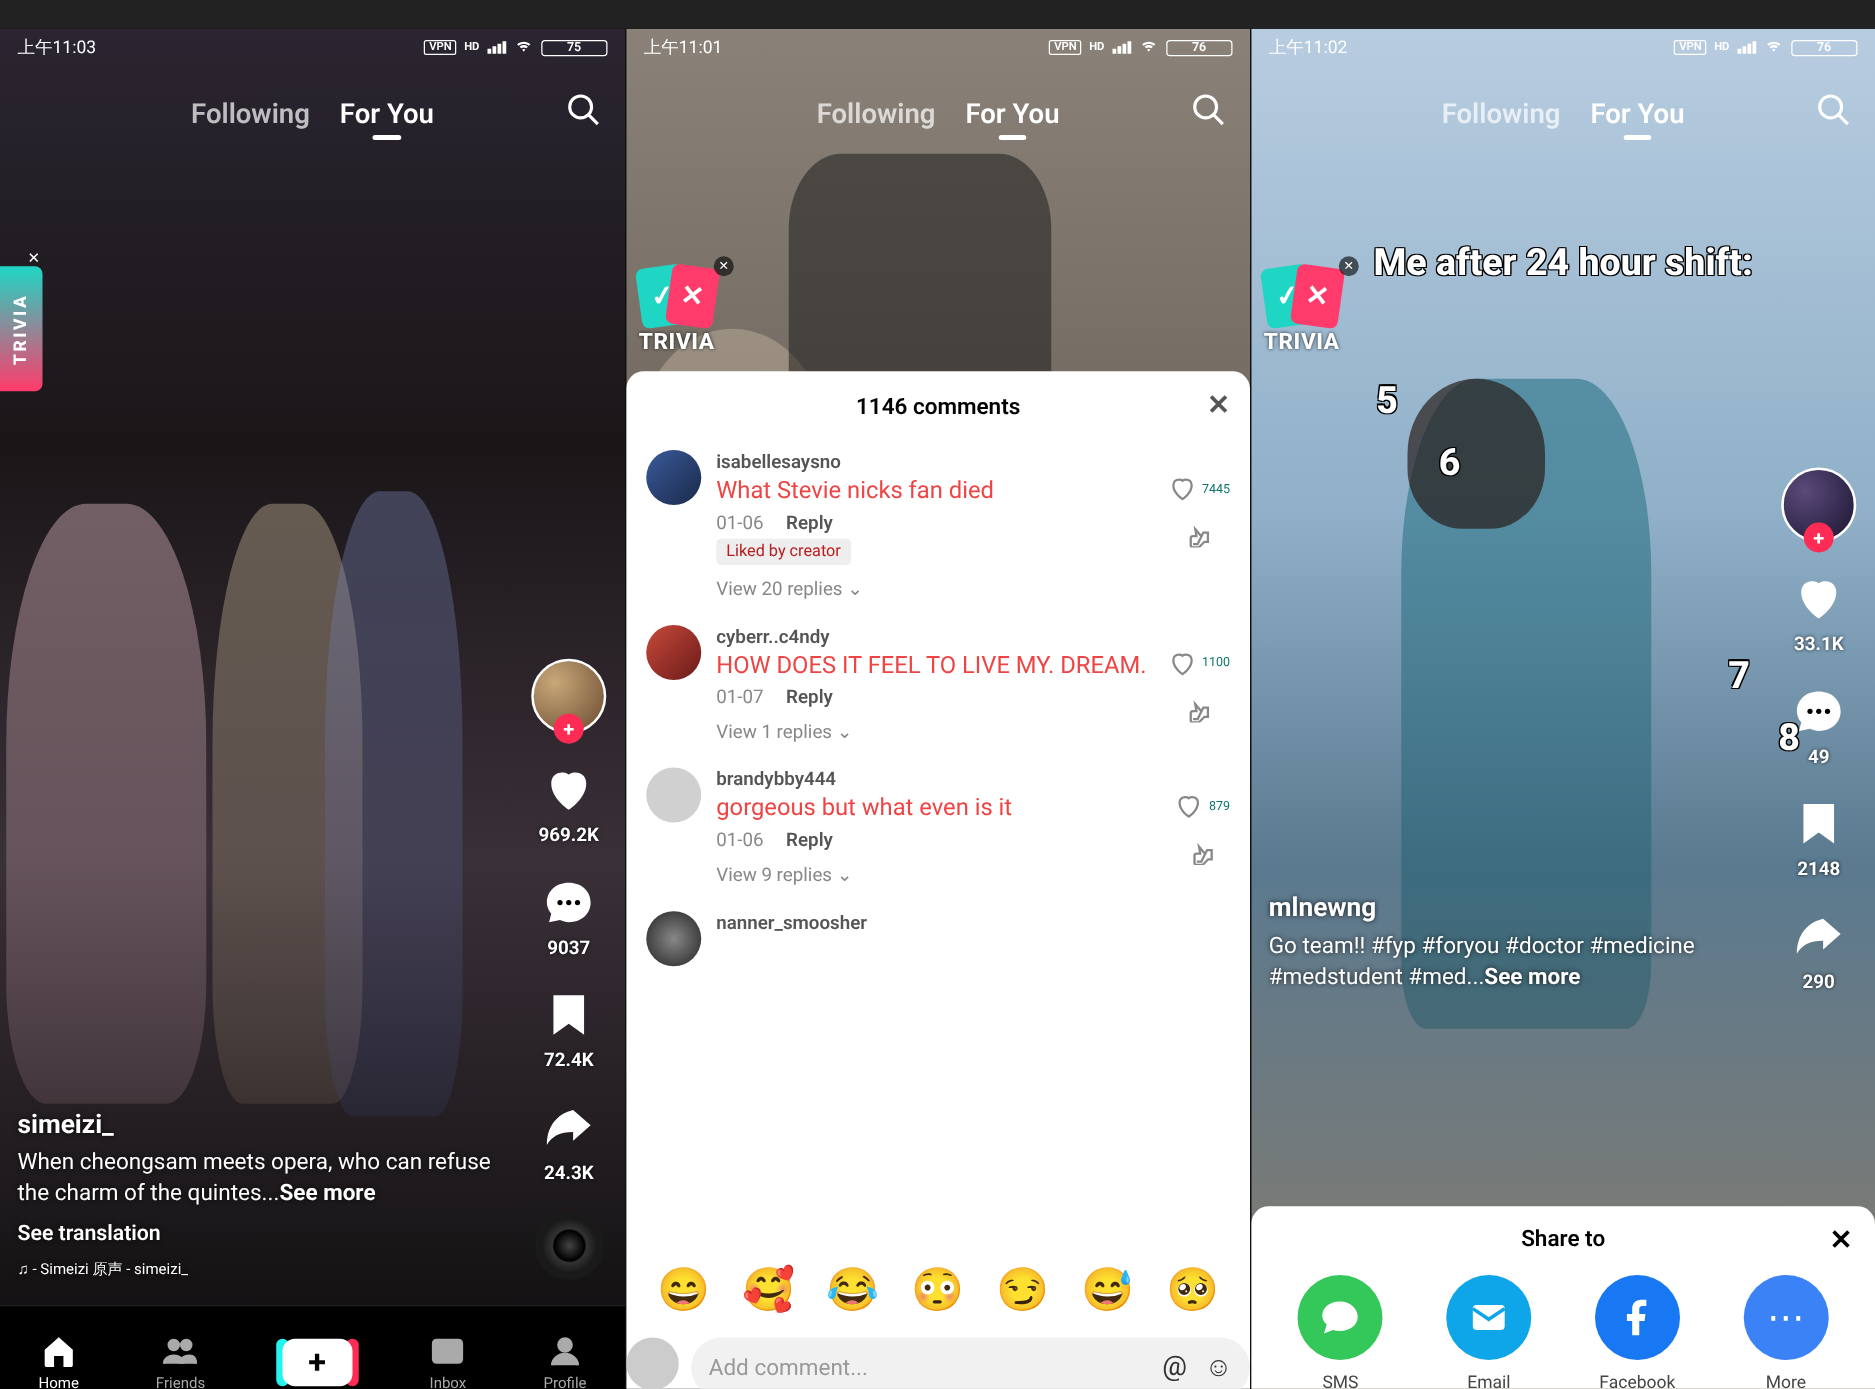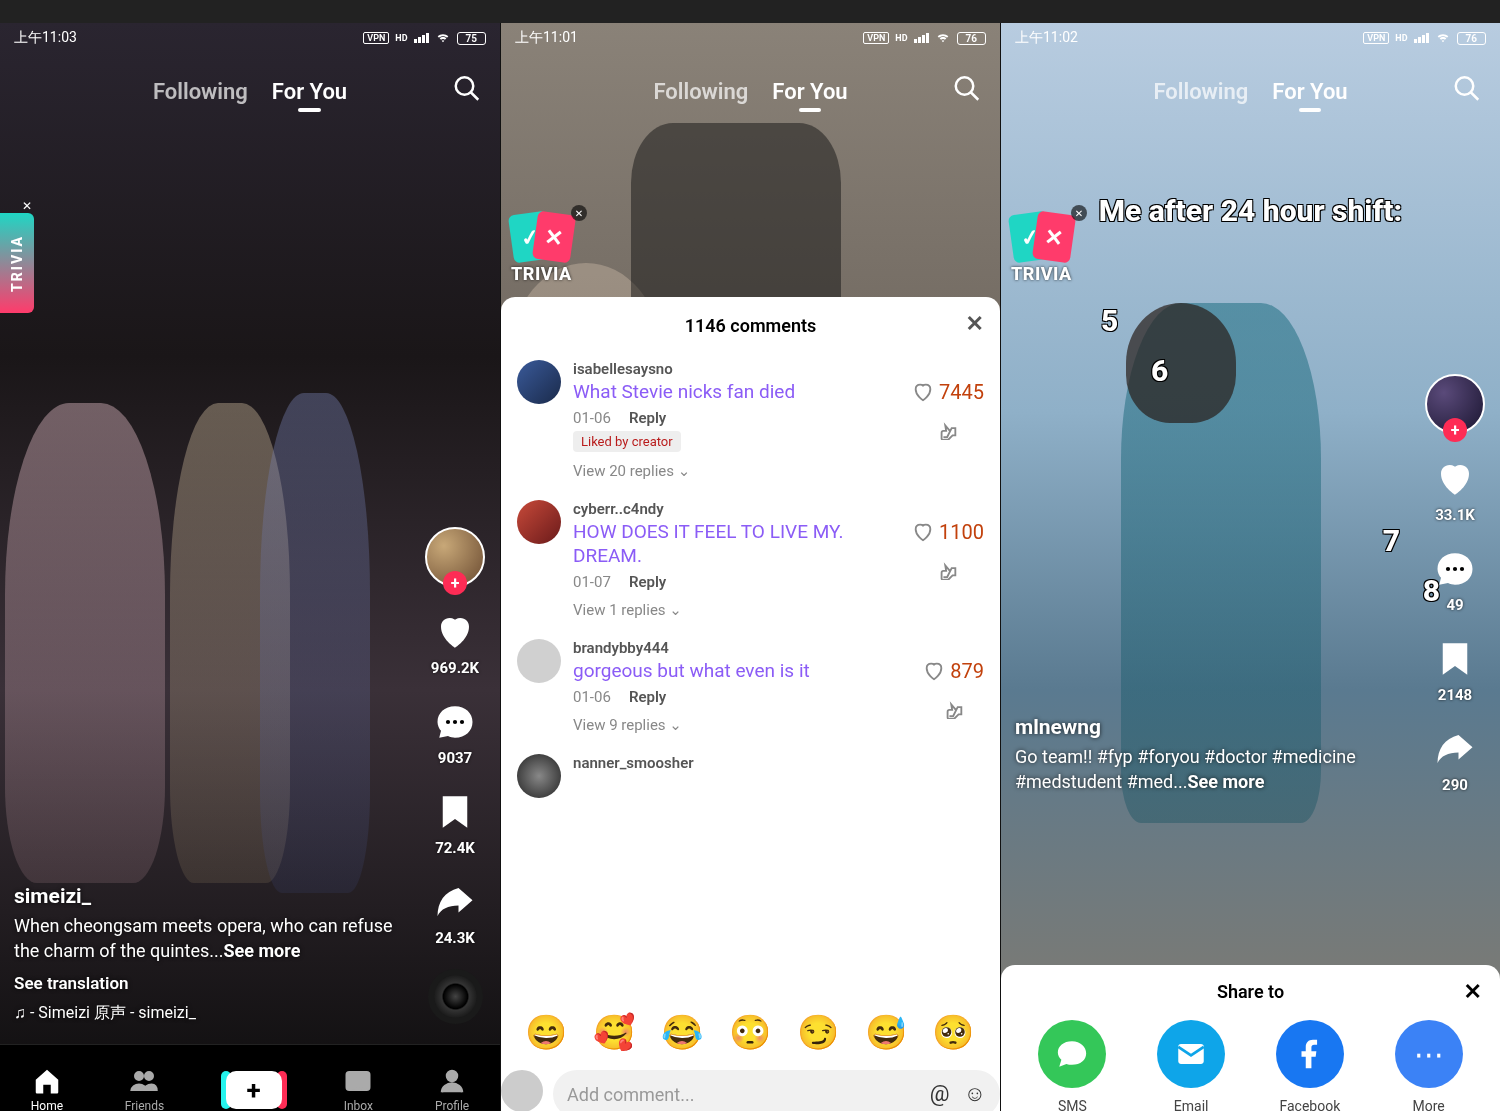--- a/index.html
+++ b/index.html
@@ -9,21 +9,21 @@
   .phone+.phone { border-left:1px solid #111; }
 
   
   .status-bar { position:absolute; top:0; left:0; right:0; height:30px; display:flex; justify-content:space-between; align-items:center; padding:0 14px; font-size:14px; z-index:50; }
   .status-right { display:flex; align-items:center; gap:6px; font-size:11px; }
   .status-right .box { border:1px solid #fff; border-radius:2px; padding:0 3px; font-size:9px; font-weight:600; }
   .status-right .sig { display:inline-flex; align-items:flex-end; gap:1px; }
   .status-right .sig span { width:3px; background:#fff; display:inline-block; }
   .status-right .sig span:nth-child(1){height:4px}.status-right .sig span:nth-child(2){height:6px}.status-right .sig span:nth-child(3){height:8px}.status-right .sig span:nth-child(4){height:10px}
   .status-right .wifi { font-size:14px; }
-  .status-right .batt { border:1px solid #fff; border-radius:3px; padding:0 8px; font-size:10px; font-weight:600; position:relative; }
+  .status-right .batt { border:1px solid #fff; border-radius:3px; padding:0 20px; font-size:10px; font-weight:600; position:relative; }
 
   
   .top-nav { position:absolute; top:38px; left:0; right:0; height:60px; display:flex; align-items:center; justify-content:center; gap:24px; font-size:22px; z-index:40; }
   .top-nav .tab { color:rgba(255,255,255,0.7); font-weight:600; }
   .top-nav .tab.active { color:#fff; position:relative; }
   .top-nav .tab.active::after { content:""; position:absolute; left:35%; right:35%; bottom:-8px; height:4px; background:#fff; border-radius:2px; }
   .search-btn { position:absolute; right:18px; top:50%; transform:translateY(-50%); }
   .search-btn svg { width:30px; height:30px; stroke:#fff; stroke-width:2; fill:none; }
 
   
@@ -55,46 +55,46 @@
   .rail .icon svg { width:42px; height:42px; fill:#fff; }
   .rail .count { font-size:15px; font-weight:700; text-shadow:0 0 3px rgba(0,0,0,0.8); }
   .rail .disc { width:55px; height:55px; border-radius:50%; background:radial-gradient(circle,#444 0%,#000 40%,#333 45%,#000 100%); border:6px solid #1a1a1a; }
 
   
   .caption { position:absolute; left:14px; right:90px; bottom:110px; z-index:30; text-shadow:0 0 4px rgba(0,0,0,0.8); }
   .caption .user { font-size:21px; font-weight:700; margin-bottom:6px; }
   .caption .text { font-size:18px; line-height:1.35; }
   .caption .more { font-weight:700; }
   .caption .trans { margin-top:10px; font-size:17px; font-weight:600; }
-  .caption .music { margin-top:10px; font-size:16px; display:flex; align-items:center; gap:6px; }
+  .caption .music { margin-top:10px; font-size:12px; display:flex; align-items:center; gap:6px; }
 
   
   .bottom-nav { position:absolute; bottom:0; left:0; right:0; height:90px; background:#000; display:flex; align-items:center; justify-content:space-around; z-index:40; border-top:1px solid #222; }
   .bottom-nav .bn-item { display:flex; flex-direction:column; align-items:center; gap:3px; font-size:12px; color:#aaa; }
   .bottom-nav .bn-item.active { color:#fff; }
   .bottom-nav .bn-item svg { width:30px; height:30px; fill:currentColor; }
   .bottom-nav .create { width:56px; height:38px; background:#fff; border-radius:10px; display:flex; align-items:center; justify-content:center; color:#000; font-size:26px; font-weight:bold; position:relative; }
   .bottom-nav .create::before,.bottom-nav .create::after { content:""; position:absolute; top:0; bottom:0; width:10px; border-radius:10px; z-index:-1; }
   .bottom-nav .create::before { left:-5px; background:#25f4ee; }
   .bottom-nav .create::after { right:-5px; background:#fe2c55; }
 
   
   .comments-sheet { position:absolute; left:0; right:0; bottom:0; height:837px; background:#fff; color:#000; border-radius:14px 14px 0 0; z-index:45; display:flex; flex-direction:column; }
   .comments-sheet .ch { position:relative; text-align:center; padding:18px 0 14px; font-size:18px; font-weight:600; }
   .comments-sheet .ch .close { position:absolute; right:16px; top:14px; font-size:22px; color:#555; }
   .clist { flex:1; overflow:hidden; padding:0 16px; }
   .comment { display:flex; gap:12px; padding:10px 0; }
   .comment .cava { width:44px; height:44px; border-radius:50%; flex-shrink:0; }
   .comment .cbody { flex:1; }
   .comment .cuser { font-size:15px; font-weight:600; color:#555; margin-bottom:2px; }
-  .comment .ctext { font-size:19px; color:#8b5cf6; line-height:1.3; margin-bottom:4px; }
+  .comment .ctext { font-size:19px; color:#ef4444; line-height:1.3; margin-bottom:4px; }
   .comment .cmeta { font-size:15px; color:#888; display:flex; align-items:center; gap:18px; }
   .comment .liked-tag { display:inline-block; background:#eee; border-radius:4px; padding:3px 8px; font-size:13px; color:#b91c1c; margin-top:4px; }
   .comment .replies { font-size:15px; color:#888; margin-top:10px; }
-  .comment .cactions { display:flex; flex-direction:column; align-items:center; gap:14px; color:#c2410c; font-size:20px; padding-top:20px; }
+  .comment .cactions { display:flex; flex-direction:column; align-items:center; gap:14px; color:#0f766e; font-size:10px; padding-top:20px; }
   .comment .cactions .likebox { display:flex; align-items:center; gap:5px; }
   .comment .cactions svg { width:22px; height:22px; fill:none; stroke:#888; stroke-width:2; }
   .emoji-row { display:flex; justify-content:space-around; padding:10px 12px; font-size:34px; }
   .comment-bar { display:flex; align-items:flex-start; gap:10px; padding:8px 0 16px; }
   .comment-bar .me { width:42px; height:42px; border-radius:50%; background:#ccc; }
   .comment-bar .input { flex:1; background:#f1f1f1; border-radius:24px; height:48px; display:flex; align-items:center; padding:0 14px; color:#999; font-size:18px; justify-content:space-between; }
   .comment-bar .input .icons { display:flex; gap:14px; color:#333; font-size:22px; }
 
   
   .share-sheet { position:absolute; left:0; right:0; bottom:0; background:#fff; color:#000; border-radius:14px 14px 0 0; z-index:45; padding:16px 0 20px; }

